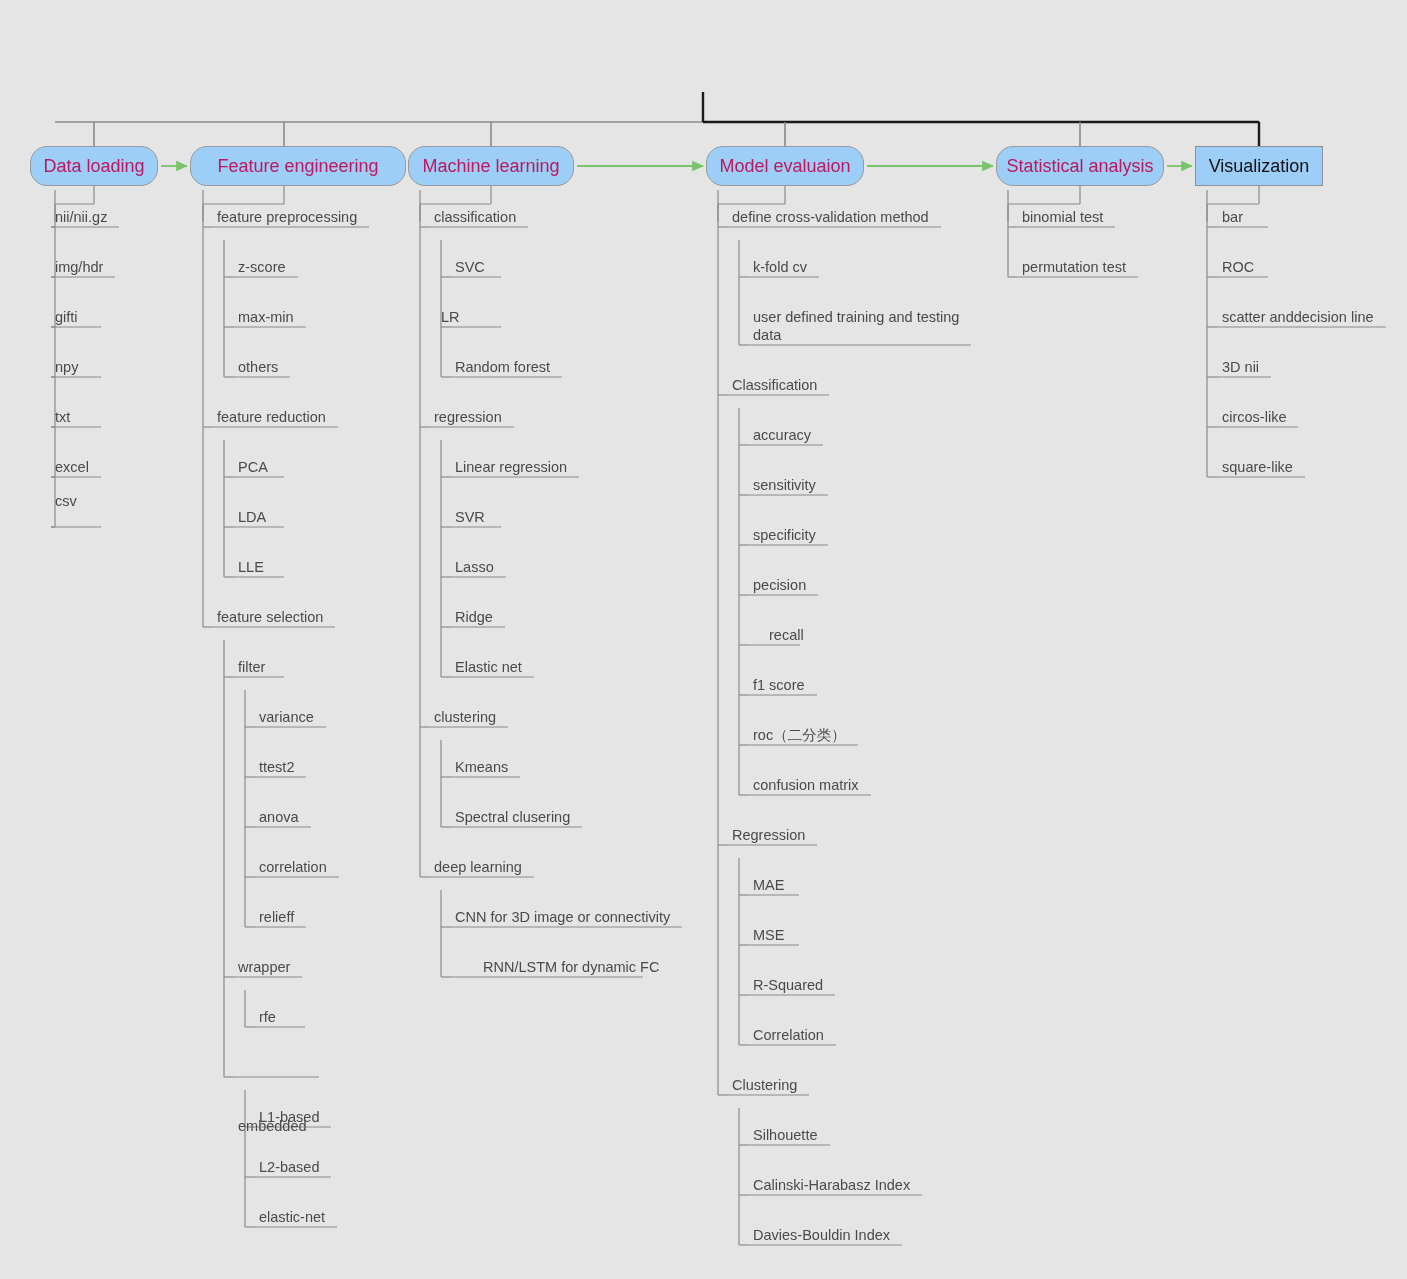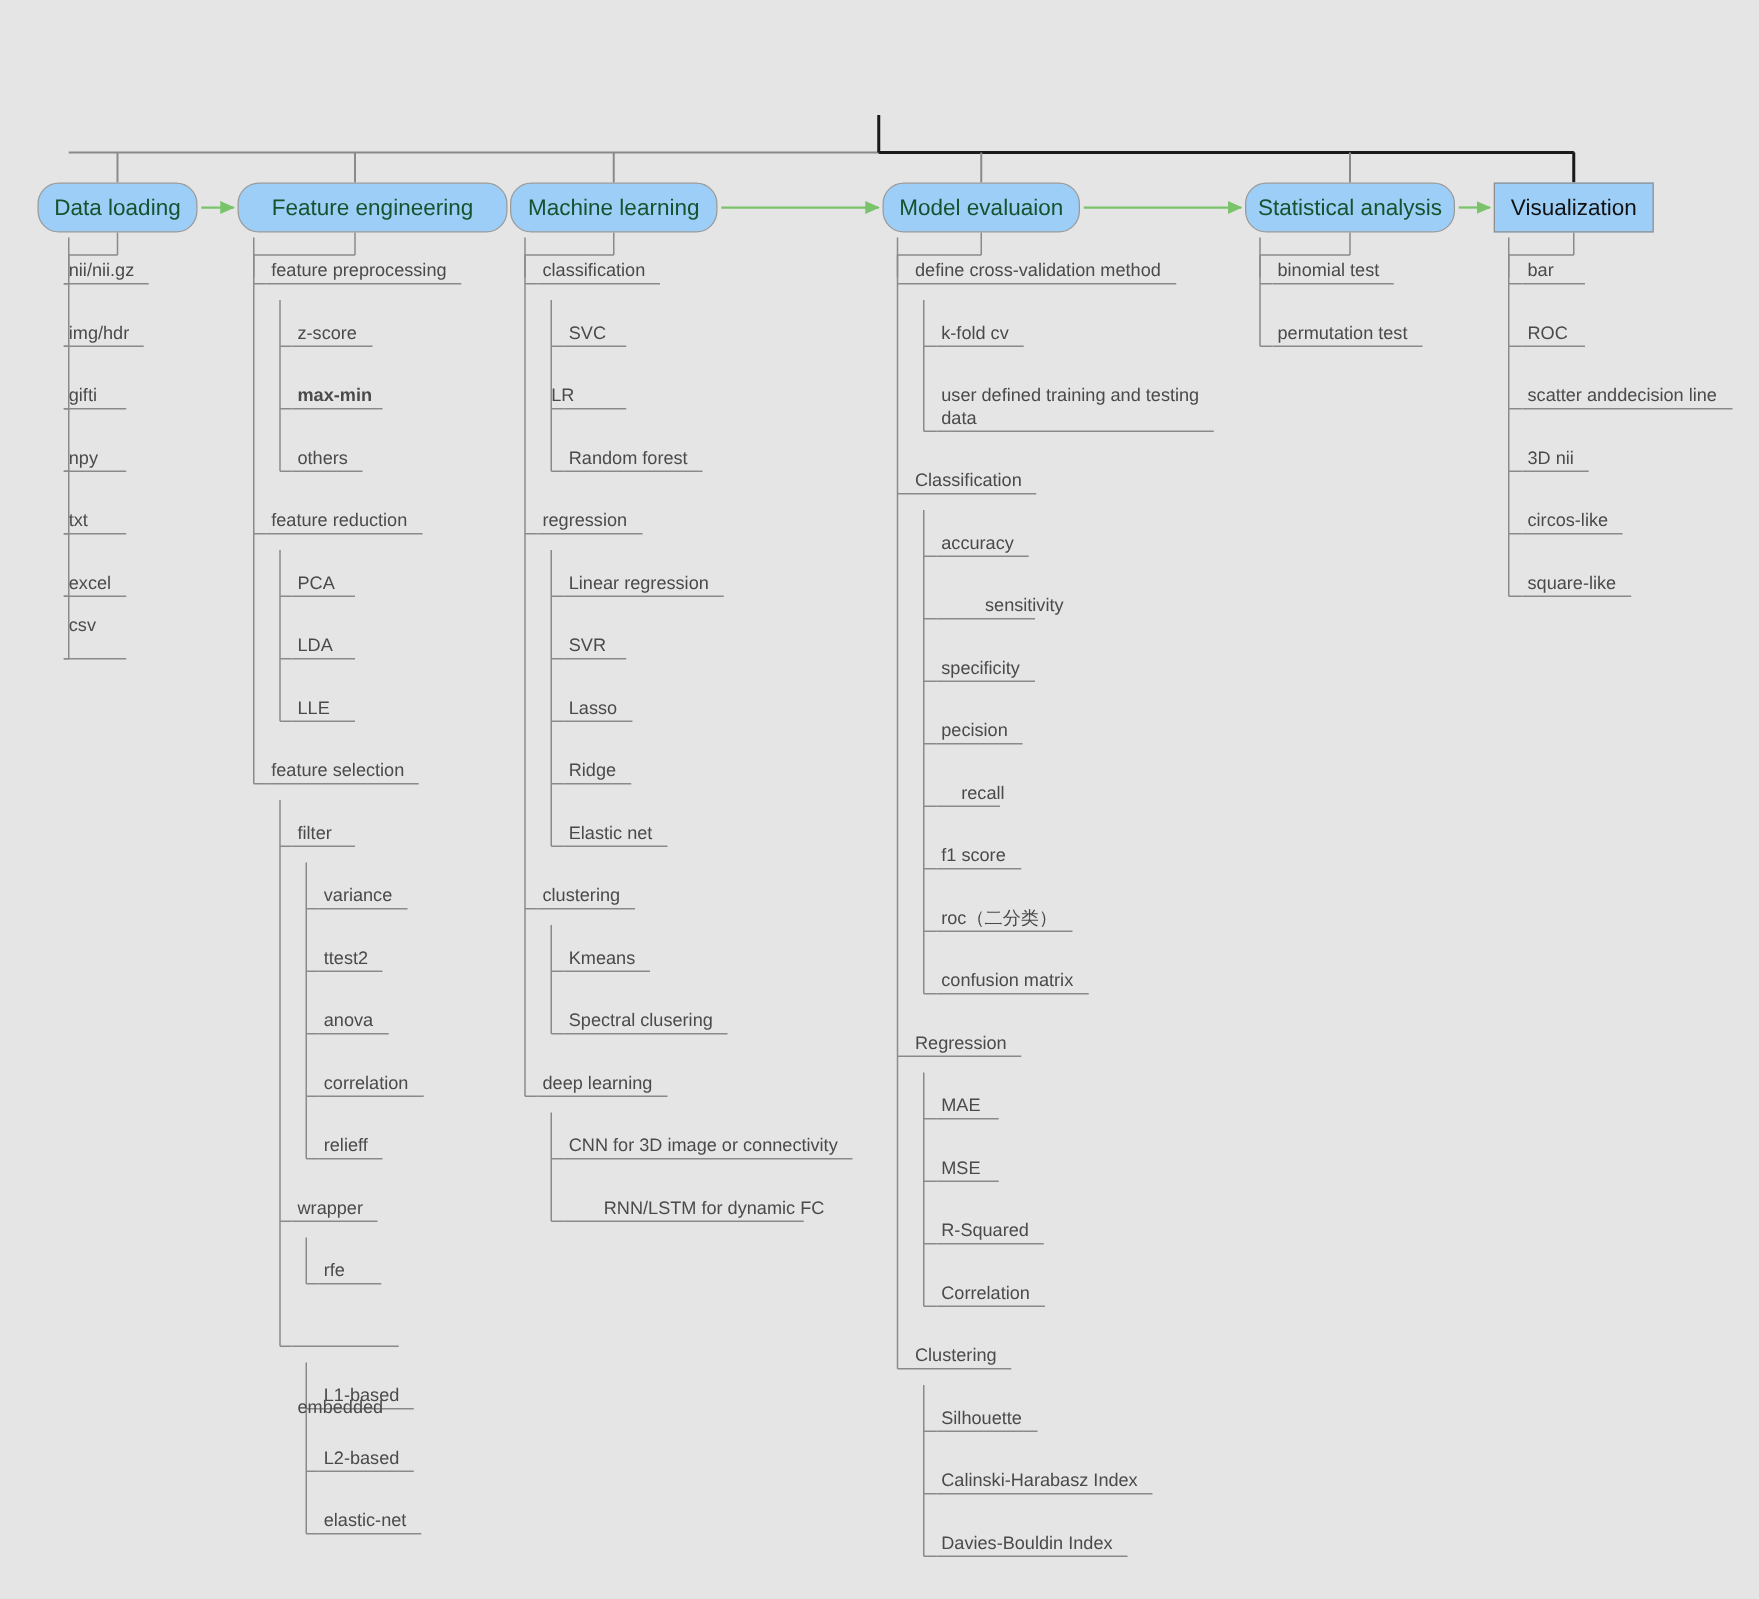--- a/index.html
+++ b/index.html
@@ -54,21 +54,21 @@
   .l1-node {
     position: absolute;
     height: 40px;
     background: #9ccef7;
     border: 1px solid #9a9a9a;
     border-radius: 17px;
     display: flex;
     align-items: center;
     justify-content: center;
     font-size: 18px;
-    color: #14532d;
+    color: #be185d;
     box-sizing: border-box;
     padding: 0 10px;
     white-space: nowrap;
   }
   .l1-node.selected {
     border-radius: 0;
     border: 1px solid #8f8f8f;
     color: #111111;
   }
 
@@ -319,21 +319,21 @@
   <div id="labels">
       <div class="label" style="left: 55px; top: 208px;">nii/nii.gz</div>
       <div class="label" style="left: 55px; top: 258px;">img/hdr</div>
       <div class="label" style="left: 55px; top: 308px;">gifti</div>
       <div class="label" style="left: 55px; top: 358px;">npy</div>
       <div class="label" style="left: 55px; top: 408px;">txt</div>
       <div class="label" style="left: 55px; top: 458px;">excel</div>
       <div class="label" style="left: 55px; top: 492px;">csv</div>
       <div class="label" style="left: 217px; top: 208px;">feature preprocessing</div>
       <div class="label" style="left: 238px; top: 258px;">z-score</div>
-      <div class="label" style="left: 238px; top: 308px; font-weight: bold;">max-min</div>
+      <div class="label" style="left: 238px; top: 308px;">max-min</div>
       <div class="label" style="left: 238px; top: 358px;">others</div>
       <div class="label" style="left: 217px; top: 408px;">feature reduction</div>
       <div class="label" style="left: 238px; top: 458px;">PCA</div>
       <div class="label" style="left: 238px; top: 508px;">LDA</div>
       <div class="label" style="left: 238px; top: 558px;">LLE</div>
       <div class="label" style="left: 217px; top: 608px;">feature selection</div>
       <div class="label" style="left: 238px; top: 658px;">filter</div>
       <div class="label" style="left: 259px; top: 708px;">variance</div>
       <div class="label" style="left: 259px; top: 758px;">ttest2</div>
       <div class="label" style="left: 259px; top: 808px;">anova</div>
@@ -360,21 +360,21 @@
       <div class="label" style="left: 455px; top: 808px;">Spectral clusering</div>
       <div class="label" style="left: 434px; top: 858px;">deep learning</div>
       <div class="label" style="left: 455px; top: 908px;">CNN for 3D image or connectivity</div>
       <div class="label" style="left: 455px; top: 958px; margin-left: 28px;">RNN/LSTM for dynamic FC</div>
       <div class="label" style="left: 732px; top: 208px;">define cross-validation method</div>
       <div class="label" style="left: 753px; top: 258px;">k-fold cv</div>
       <div class="label two-line" style="left: 753px; top: 308px;">user defined training and testing
  data</div>
       <div class="label" style="left: 732px; top: 376px;">Classification</div>
       <div class="label" style="left: 753px; top: 426px;">accuracy</div>
-      <div class="label" style="left: 753px; top: 476px; margin-left: 35px;">sensitivity</div>
+      <div class="label" style="left: 753px; top: 476px;">sensitivity</div>
       <div class="label" style="left: 753px; top: 526px;">specificity</div>
       <div class="label" style="left: 753px; top: 576px;">pecision</div>
       <div class="label" style="left: 753px; top: 626px; margin-left: 16px;">recall</div>
       <div class="label" style="left: 753px; top: 676px;">f1 score</div>
       <div class="label" style="left: 753px; top: 726px;">roc（二分类）</div>
       <div class="label" style="left: 753px; top: 776px;">confusion matrix</div>
       <div class="label" style="left: 732px; top: 826px;">Regression</div>
       <div class="label" style="left: 753px; top: 876px;">MAE</div>
       <div class="label" style="left: 753px; top: 926px;">MSE</div>
       <div class="label" style="left: 753px; top: 976px;">R-Squared</div>

